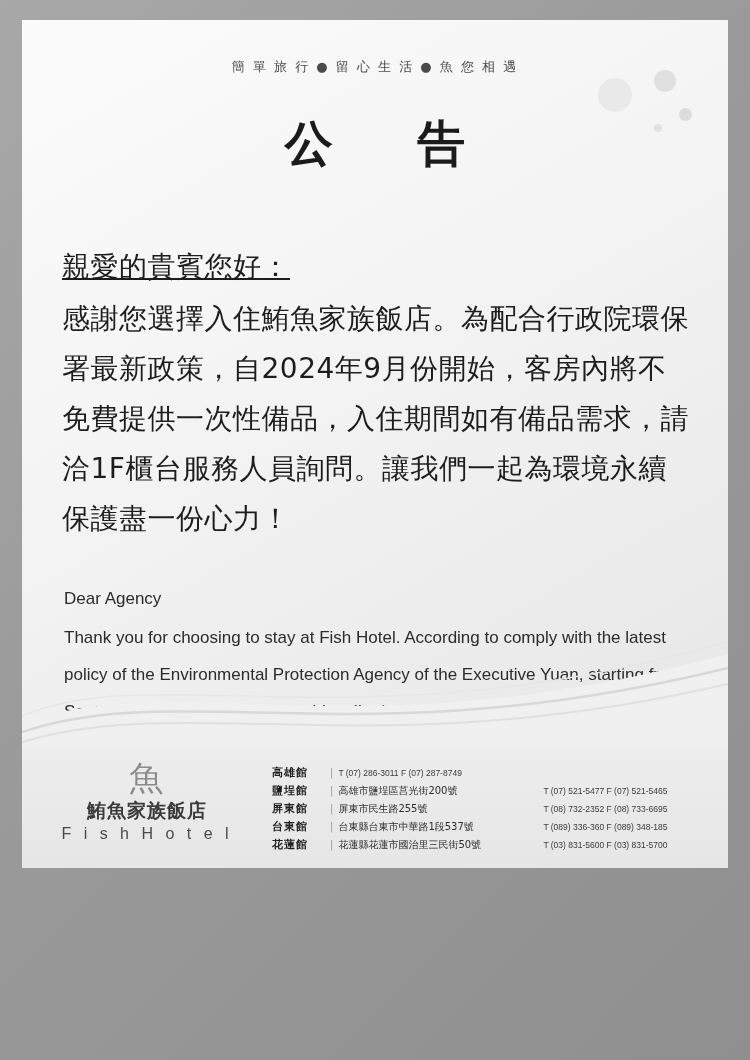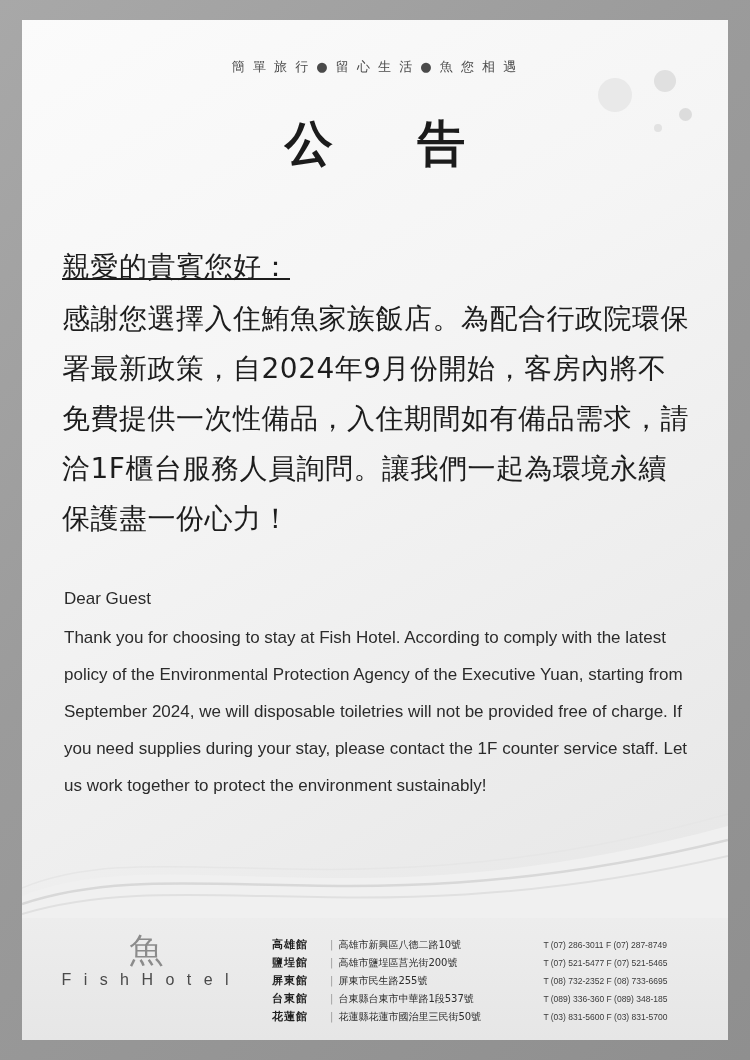--- a/index.html
+++ b/index.html
@@ -10,21 +10,21 @@
   }
   .page {
     position: relative;
     width: 750px; height: 1060px;
     background: linear-gradient(135deg, #a8a8a8 0%, #9b9b9b 40%, #8f8f8f 100%);
     overflow: hidden;
   }
   .sheet {
     position: absolute;
     left: 22px; top: 20px;
-    width: 706px; height: 1020px;
+    width: 706px; height: 848px;
     background: linear-gradient(150deg, #fbfbfb 0%, #f5f5f5 35%, #ececec 70%, #e4e4e4 100%);
     overflow: hidden;
   }
   
   .circle {
     position: absolute;
     border-radius: 50%;
     background: #e3e3e3;
   }
   .c1 { width: 34px; height: 34px; right: 96px; top: 58px; background:#e9e9e9; }
@@ -175,42 +175,42 @@
     <div class="tagline">簡 單 旅 行 ● 留 心 生 活 ● 魚 您 相 遇</div>
 
     <div class="headline">公 告</div>
 
     <div class="body-zh">
       <p class="salutation">親愛的貴賓您好：</p>
       <p>感謝您選擇入住鮪魚家族飯店。為配合行政院環保署最新政策，自2024年9月份開始，客房內將不免費提供一次性備品，入住期間如有備品需求，請洽1F櫃台服務人員詢問。讓我們一起為環境永續保護盡一份心力！</p>
     </div>
 
     <div class="body-en">
-      <p class="greeting">Dear Guest</p>
+      <p class="greeting">Dear Agency</p>
       <p>Thank you for choosing to stay at Fish Hotel. According to comply with the latest policy of the Environmental Protection Agency of the Executive Yuan, starting from September 2024, we will disposable toiletries will not be provided free of charge. If you need supplies during your stay, please contact the 1F counter service staff. Let us work together to protect the environment sustainably!</p>
     </div>
 
     <svg class="swoosh" viewBox="0 0 706 150" preserveAspectRatio="none">
       <path d="M0,118 C150,60 330,150 706,48 L706,150 L0,150 Z" fill="#f0f0f0"></path>
       <path d="M0,126 C160,72 340,152 706,62" stroke="#d8d8d8" stroke-width="2.5" fill="none"></path>
       <path d="M0,136 C170,86 350,160 706,78" stroke="#e0e0e0" stroke-width="2" fill="none"></path>
       <path d="M0,110 C140,52 330,142 706,36" stroke="#e6e6e6" stroke-width="1.5" fill="none"></path>
     </svg>
 
     <div class="footer">
       <div class="logo-block">
         <div class="logo-mark">魚</div>
+        <div class="logo-zh">鮪魚家族飯店</div>
         <div class="logo-en">F i s h   H o t e l</div>
       </div>
       <div class="branches">
 
         <div class="branch-row">
           <span class="branch-name">高雄館</span>
           <span class="branch-sep">|</span>
-          <span class="branch-addr">高雄市新興區八德二路10號</span>
           <span class="branch-tel">T (07) 286-3011  F (07) 287-8749</span>
         </div>
 
         <div class="branch-row">
           <span class="branch-name">鹽埕館</span>
           <span class="branch-sep">|</span>
           <span class="branch-addr">高雄市鹽埕區莒光街200號</span>
           <span class="branch-tel">T (07) 521-5477  F (07) 521-5465</span>
         </div>
 

